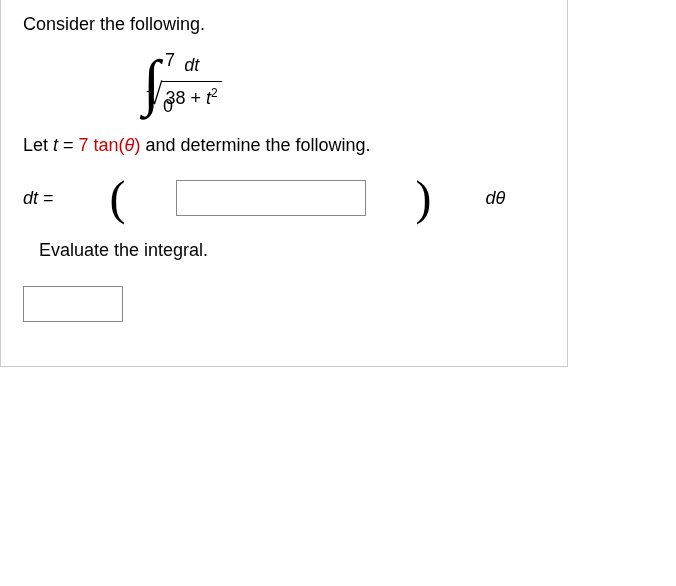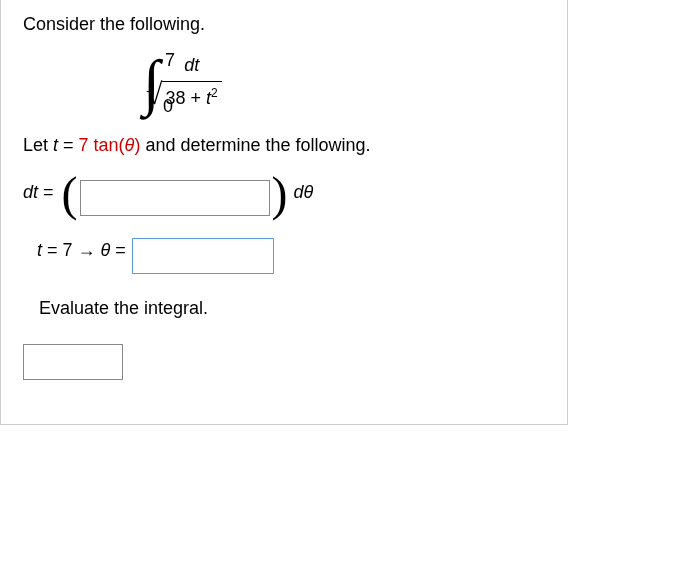--- a/index.html
+++ b/index.html
@@ -70,22 +70,23 @@
     .under-sqrt {
       padding: 3px 4px 0 3px;
       font-family: Arial, sans-serif;
     }
     .ital { font-style: italic; }
     .sup { font-size: 12px; vertical-align: super; }
     .instruction { margin: 12px 0 12px 0; }
     .red { color: #cc0000; }
     .row {
       display: flex;
-      align-items: flex-start;
+      align-items: center;
       margin: 22px 0;
+      gap: 48px;
     }
     .row .label {
       font-style: italic;
       margin-right: 6px;
       white-space: nowrap;
     }
     .row .normal { font-style: normal; }
     .big-paren {
       font-family: 'Times New Roman', serif;
       font-size: 48px;
@@ -138,26 +139,20 @@
     <span class="label">
       <span>dt</span><span class="normal"> = </span>
     </span>
     <span class="big-paren">(</span>
     <input class="answer" style="width: 190px;" type="text" value="">
     <span class="big-paren">)</span>
     <span class="dtheta">dθ</span>
   </div>
 
 
-  <div class="row">
-    <span class="label" style="margin-left:14px;">
-      <span>t</span><span class="normal"> = </span><span class="normal">7</span><span class="normal"> → </span><span>θ</span><span class="normal"> = </span>
-    </span>
-    <input class="answer focused" style="width: 142px;" type="text" value="">
-  </div>
 
   <div class="eval-label">Evaluate the integral.</div>
 
   <div class="row final-input">
     <input class="answer" type="text" value="" style="">
   </div>
 
 </div>
 
 </body></html>

